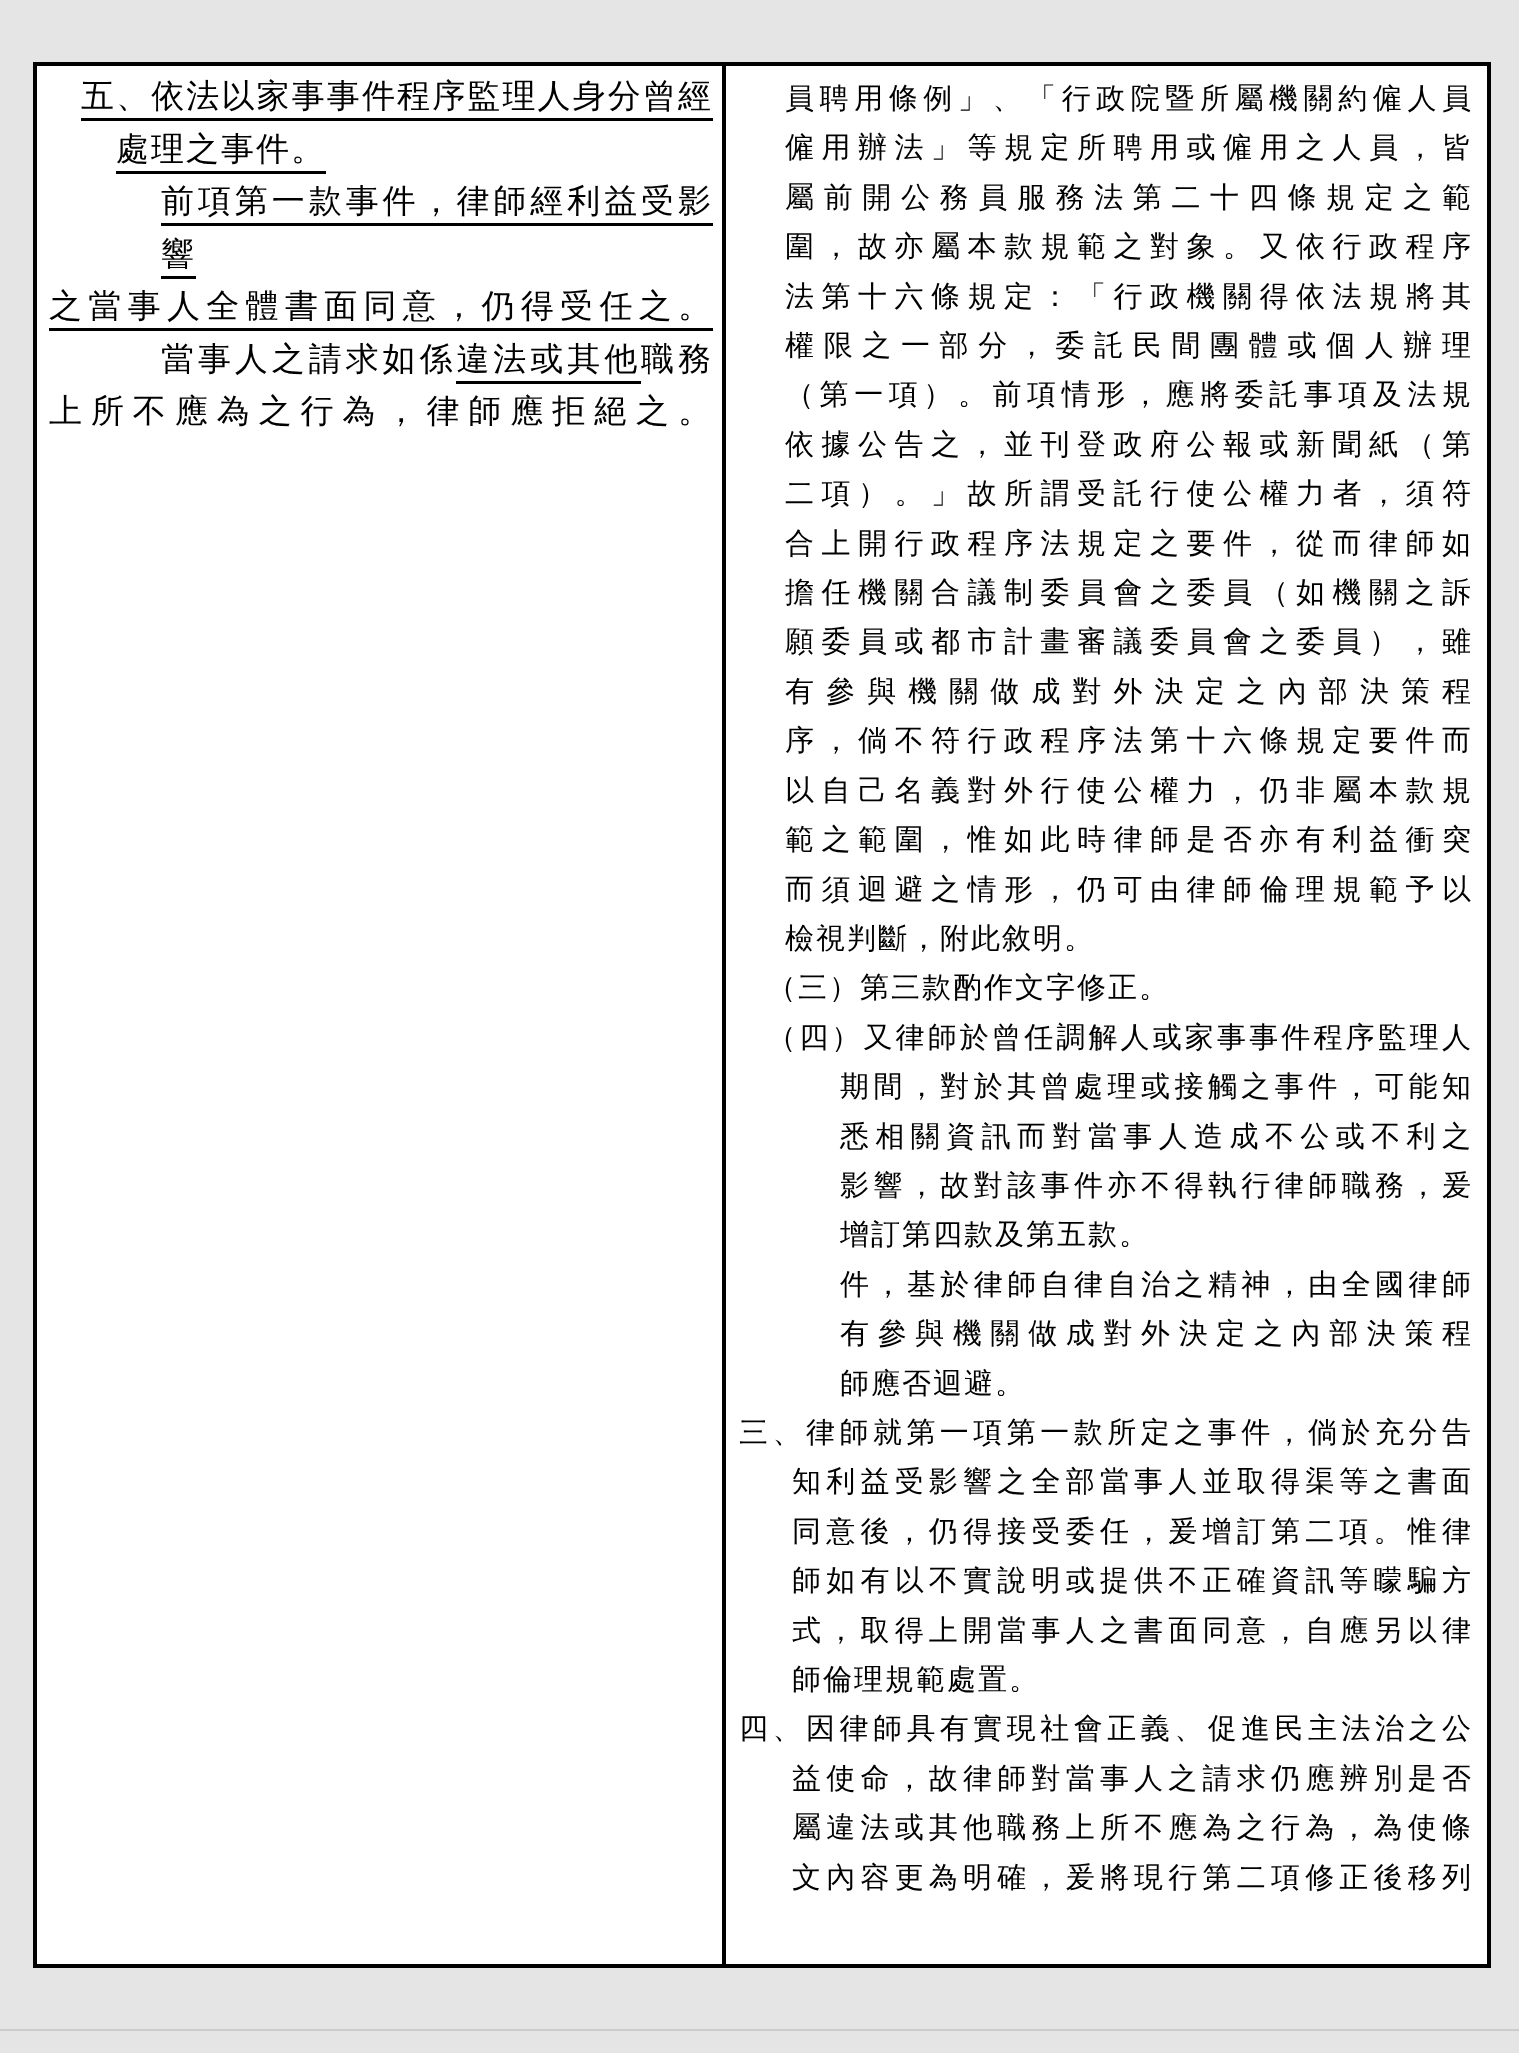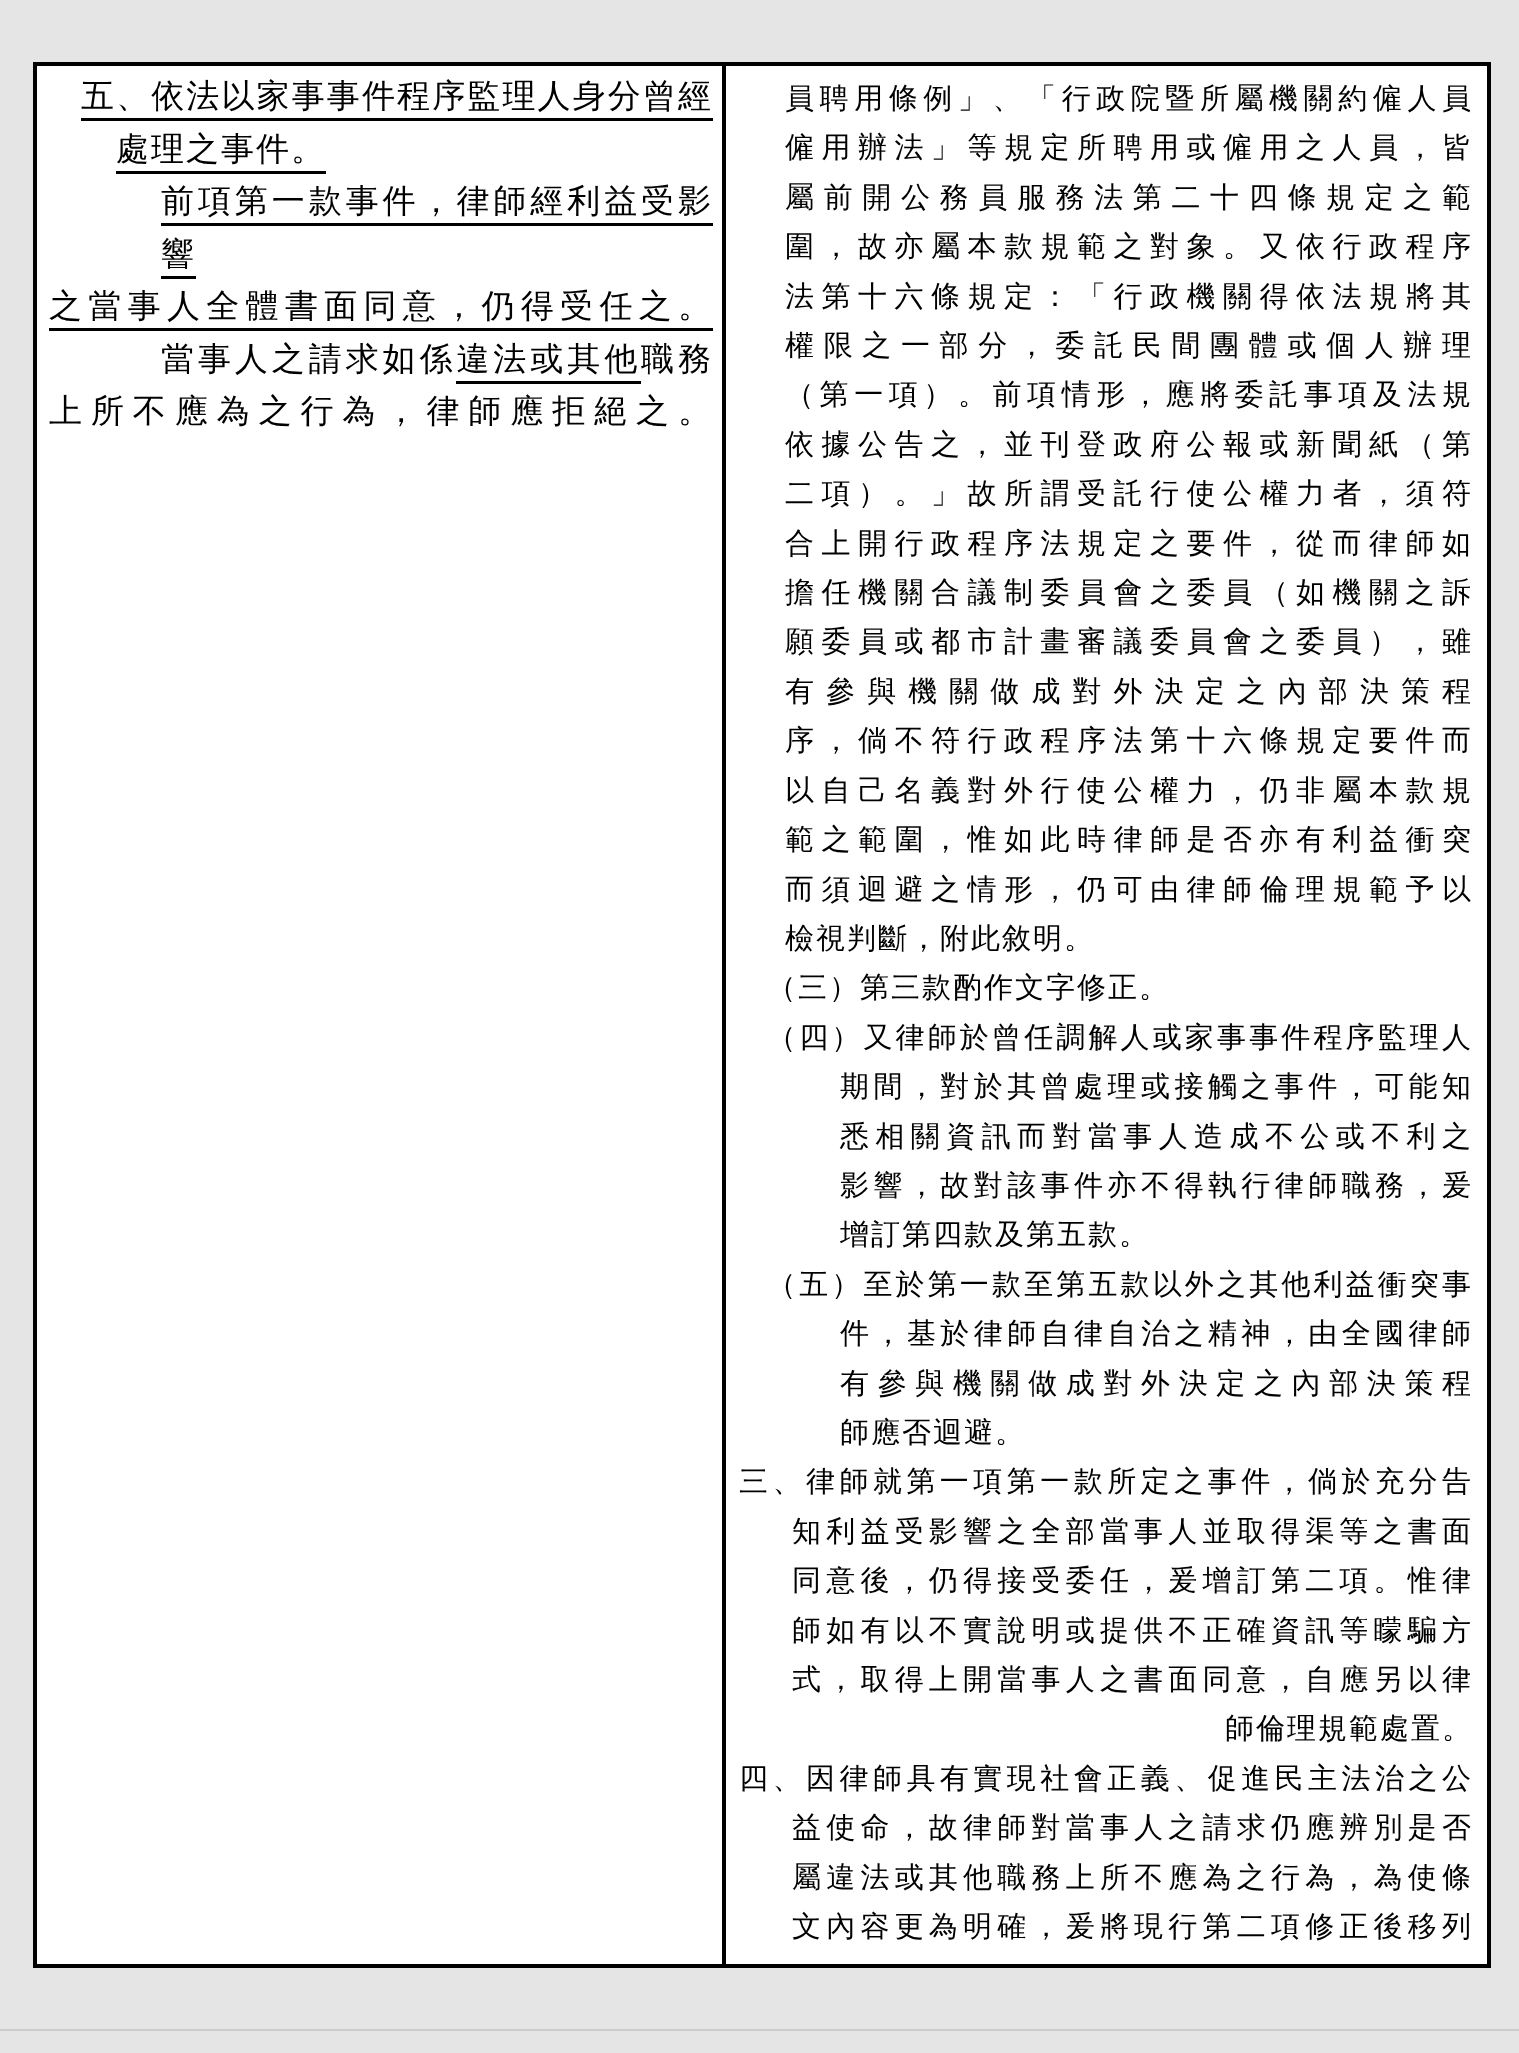--- a/index.html
+++ b/index.html
@@ -49,21 +49,21 @@
     white-space:normal;
     text-align:justify;
     text-align-last:justify;
   }
   
   .L-l0{padding-left:12px;}
   .L-l1{padding-left:44px;}
   .L-l2{padding-left:79px;}
   .L-l3{padding-left:124px;}
   .R-item{padding-left:12px;}
-  .R-cont1{padding-left:65px;text-align:right;}
+  .R-cont1{padding-left:65px;}
   .R-sub{padding-left:40px;}
   .R-subcont{padding-left:113px;}
   .R-cont2{padding-left:58px;}
   .u{
     border-bottom:3px solid #000;
     padding-bottom:4px;
   }
   .plain{border-bottom:none;}
   .page-bottom-artifact{
     position:absolute;
@@ -106,21 +106,20 @@
       <div class="tline R-cont2 fill"><span class="plain">以自己名義對外行使公權力，仍非屬本款規</span></div>
       <div class="tline R-cont2 fill"><span class="plain">範之範圍，惟如此時律師是否亦有利益衝突</span></div>
       <div class="tline R-cont2 fill"><span class="plain">而須迴避之情形，仍可由律師倫理規範予以</span></div>
       <div class="tline R-cont2"><span class="plain">檢視判斷，附此敘明。</span></div>
       <div class="tline R-sub"><span class="plain">（三）第三款酌作文字修正。</span></div>
       <div class="tline R-sub fill"><span class="plain">（四）又律師於曾任調解人或家事事件程序監理人</span></div>
       <div class="tline R-subcont fill"><span class="plain">期間，對於其曾處理或接觸之事件，可能知</span></div>
       <div class="tline R-subcont fill"><span class="plain">悉相關資訊而對當事人造成不公或不利之</span></div>
       <div class="tline R-subcont fill"><span class="plain">影響，故對該事件亦不得執行律師職務，爰</span></div>
       <div class="tline R-subcont"><span class="plain">增訂第四款及第五款。</span></div>
-      <div class="tline R-sub fill"><span class="plain">（五）至於第一款至第五款以外之其他利益衝突事</span></div>
       <div class="tline R-subcont fill"><span class="plain">件，基於律師自律自治之精神，由全國律師</span></div>
       <div class="tline R-subcont fill"><span class="plain">有參與機關做成對外決定之內部決策程</span></div>
       <div class="tline R-subcont"><span class="plain">師應否迴避。</span></div>
       <div class="tline R-item fill"><span class="plain">三、律師就第一項第一款所定之事件，倘於充分告</span></div>
       <div class="tline R-cont1 fill"><span class="plain">知利益受影響之全部當事人並取得渠等之書面</span></div>
       <div class="tline R-cont1 fill"><span class="plain">同意後，仍得接受委任，爰增訂第二項。惟律</span></div>
       <div class="tline R-cont1 fill"><span class="plain">師如有以不實說明或提供不正確資訊等矇騙方</span></div>
       <div class="tline R-cont1 fill"><span class="plain">式，取得上開當事人之書面同意，自應另以律</span></div>
       <div class="tline R-cont1"><span class="plain">師倫理規範處置。</span></div>
       <div class="tline R-item fill"><span class="plain">四、因律師具有實現社會正義、促進民主法治之公</span></div>

